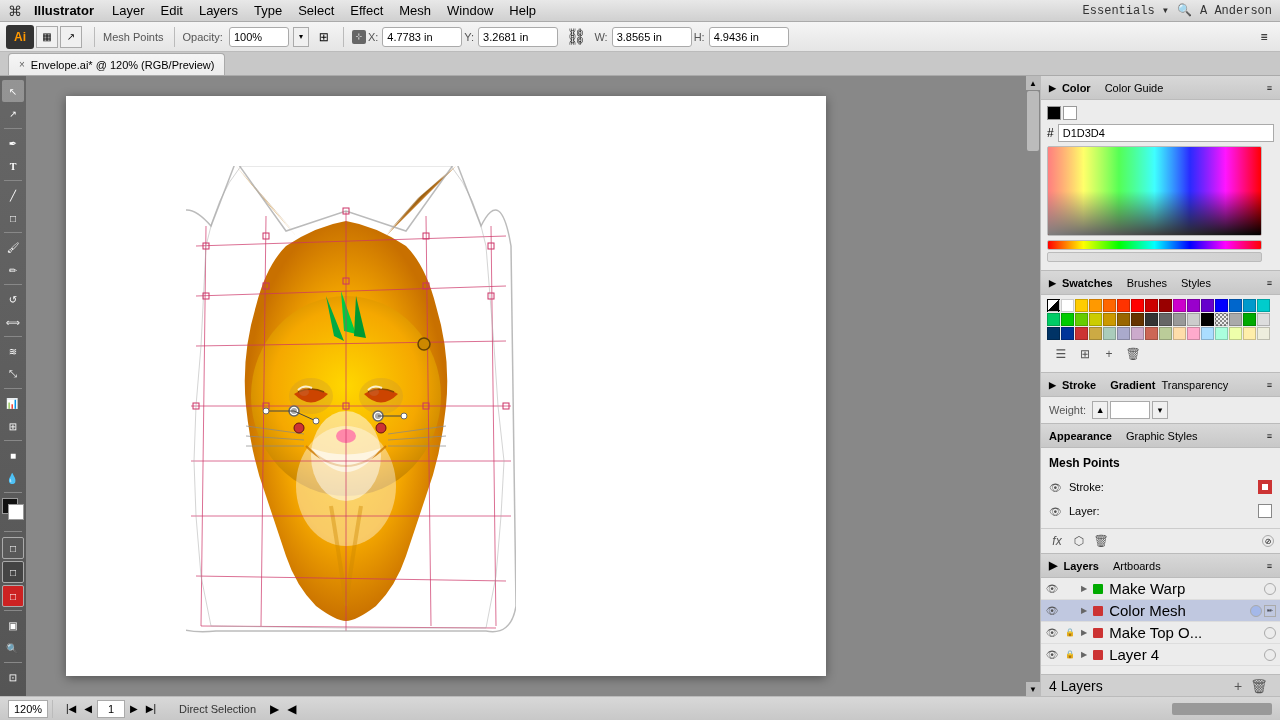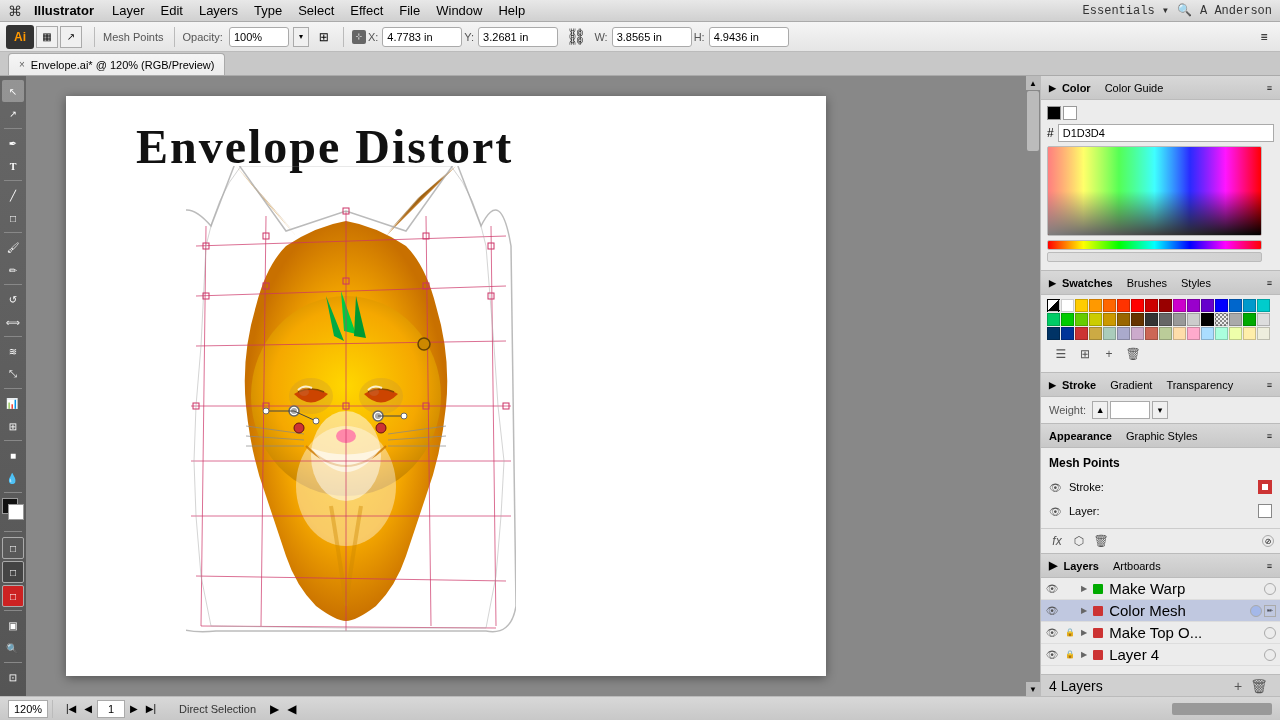--- a/index.html
+++ b/index.html
@@ -210,21 +210,21 @@
 
 <div id="menubar">
   <span class="apple-logo">⌘</span>
   <span class="menu-app-name">Illustrator</span>
   <span class="menu-item">Layer</span>
   <span class="menu-item">Edit</span>
   <span class="menu-item">Layers</span>
   <span class="menu-item">Type</span>
   <span class="menu-item">Select</span>
   <span class="menu-item">Effect</span>
-  <span class="menu-item">File</span>
+  <span class="menu-item">Mesh</span>
   <span class="menu-item">Window</span>
   <span class="menu-item">Help</span>
   <div class="menu-right">
     <span class="menu-right-item">Essentials ▾</span>
     <span class="menu-right-item">🔍</span>
     <span class="menu-right-item">A Anderson</span>
   </div>
 </div>
 
 <div id="toolbar">
@@ -326,25 +326,20 @@
     <div class="tool-btn">🔍</div>
     <div class="tool-sep"></div>
     <div class="tool-btn">⊡</div>
   </div>
 
   <div id="canvas-area">
     <div id="canvas-scroll">
 
       <div class="artboard">
 
-        <div class="canvas-title">
-          <svg width="460" height="70" viewBox="0 0 460 70">
-            <text x="10" y="55" font-family="Georgia, serif" font-size="48" font-weight="bold" fill="#111" letter-spacing="2">Envelope Distort</text>
-          </svg>
-        </div>
 
         <div style="position:absolute;top:70px;left:120px;width:320px;height:460px;">
           
           
           <svg width="320" height="460" viewBox="0 0 320 460">
 
             <defs>
               <radialGradient id="bodyGrad" cx="50%" cy="50%" r="50%">
                 <stop offset="0%" stop-color="#ffcc00"></stop>
                 <stop offset="60%" stop-color="#f5a800"></stop>
@@ -587,22 +582,22 @@
           <div class="panel-icon-btn">+</div>
           <div class="panel-icon-btn">🗑</div>
         </div>
       </div>
     </div>
 
     <div class="panel-section">
       <div class="panel-header">
         <span class="arrow">▶</span>
         <span style="font-weight:bold;">Stroke</span>
-        <span style="margin-left:8px;font-weight:normal;">Gradient</span>
-        <span style="margin-left:8px;font-weight:normal;">Transparency</span>
+        <span style="margin-left:8px;font-weight:bold;">Gradient</span>
+        <span style="font-weight:normal;">Transparency</span>
         <span class="panel-collapse-arrow">≡</span>
       </div>
       <div class="stroke-panel-body">
         <span class="stroke-weight-label">Weight:</span>
         <div style="display:flex;align-items:center;gap:2px;">
           <div style="width:16px;height:18px;border:1px solid #aaa;background:#f0f0f0;display:flex;align-items:center;justify-content:center;font-size:9px;cursor:pointer;">▲</div>
           <input class="stroke-weight-input" type="text" value="" style="">
           <div style="width:16px;height:18px;border:1px solid #aaa;background:#f0f0f0;display:flex;align-items:center;justify-content:center;font-size:9px;cursor:pointer;">▾</div>
         </div>
       </div>

